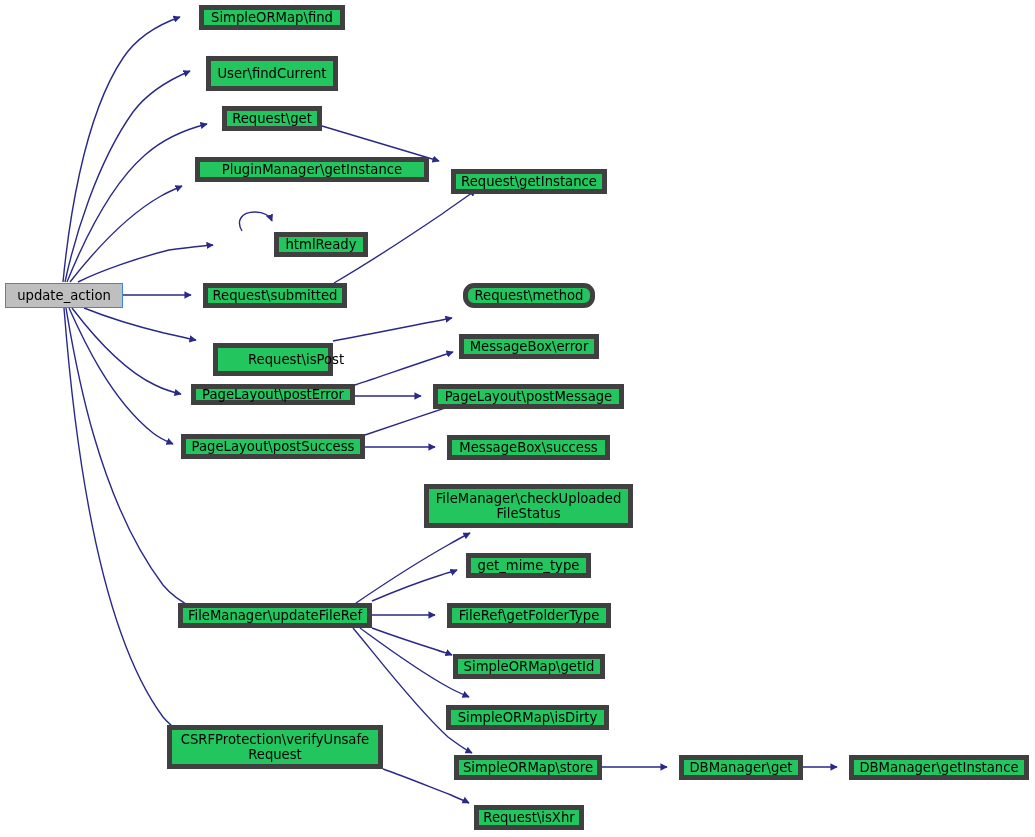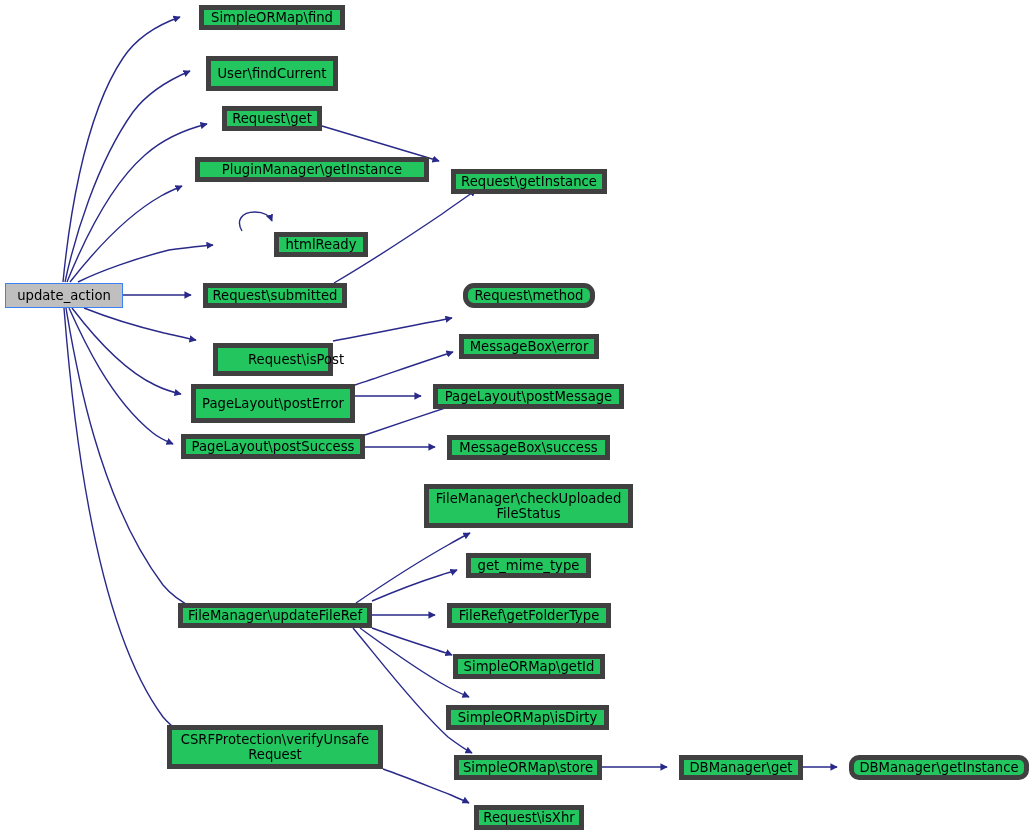--- a/index.html
+++ b/index.html
@@ -91,34 +91,34 @@
   </svg>
   <div id="node-layer">
       <div class="node root" style="left: 5px; top: 283px; width: 118px; height: 25px;"><span class="label">update_action</span></div>
       <div class="node" style="left: 199px; top: 5px; width: 146px; height: 25px;"><span class="label">SimpleORMap\find</span></div>
       <div class="node" style="left: 206px; top: 56px; width: 132px; height: 35px;"><span class="label">User\findCurrent</span></div>
       <div class="node" style="left: 222px; top: 106px; width: 100px; height: 25px;"><span class="label">Request\get</span></div>
       <div class="node" style="left: 175px; top: 157px; width: 234px; height: 25px; margin-left: 20px;"><span class="label">PluginManager\getInstance</span></div>
       <div class="node" style="left: 226px; top: 232px; width: 94px; height: 25px; margin-left: 48px;"><span class="label">htmlReady</span></div>
       <div class="node" style="left: 203px; top: 283px; width: 144px; height: 25px;"><span class="label">Request\submitted</span></div>
       <div class="node" style="left: 213px; top: 343px; width: 120px; height: 33px; padding-left: 30px;"><span class="label">Request\isPost</span></div>
-      <div class="node" style="left: 191px; top: 384px; width: 164px; height: 39px;"><span class="label">PageLayout\postError</span></div>
+      <div class="node" style="left: 191px; top: 384px; width: 164px; height: 21px;"><span class="label">PageLayout\postError</span></div>
       <div class="node" style="left: 181px; top: 434px; width: 184px; height: 25px;"><span class="label">PageLayout\postSuccess</span></div>
       <div class="node" style="left: 178px; top: 603px; width: 194px; height: 25px;"><span class="label">FileManager\updateFileRef</span></div>
       <div class="node" style="left: 167px; top: 725px; width: 216px; height: 44px;"><span class="label">CSRFProtection\verifyUnsafe
 Request</span></div>
       <div class="node" style="left: 451px; top: 169px; width: 156px; height: 25px;"><span class="label">Request\getInstance</span></div>
       <div class="node" style="left: 463px; top: 283px; width: 132px; height: 25px; border-radius: 11px;"><span class="label">Request\method</span></div>
       <div class="node" style="left: 459px; top: 334px; width: 140px; height: 25px;"><span class="label">MessageBox\error</span></div>
       <div class="node" style="left: 433px; top: 384px; width: 191px; height: 25px;"><span class="label">PageLayout\postMessage</span></div>
       <div class="node" style="left: 447px; top: 435px; width: 163px; height: 25px;"><span class="label">MessageBox\success</span></div>
       <div class="node" style="left: 424px; top: 484px; width: 209px; height: 44px;"><span class="label">FileManager\checkUploaded
 FileStatus</span></div>
       <div class="node" style="left: 466px; top: 553px; width: 125px; height: 25px;"><span class="label">get_mime_type</span></div>
       <div class="node" style="left: 447px; top: 603px; width: 164px; height: 25px;"><span class="label">FileRef\getFolderType</span></div>
       <div class="node" style="left: 453px; top: 654px; width: 152px; height: 25px;"><span class="label">SimpleORMap\getId</span></div>
       <div class="node" style="left: 446px; top: 705px; width: 163px; height: 25px;"><span class="label">SimpleORMap\isDirty</span></div>
       <div class="node" style="left: 454px; top: 755px; width: 148px; height: 25px;"><span class="label">SimpleORMap\store</span></div>
       <div class="node" style="left: 474px; top: 805px; width: 110px; height: 25px;"><span class="label">Request\isXhr</span></div>
       <div class="node" style="left: 679px; top: 755px; width: 124px; height: 25px;"><span class="label">DBManager\get</span></div>
-      <div class="node" style="left: 849px; top: 755px; width: 180px; height: 25px; border-radius: 10px;"><span class="label">DBManager\getInstance</span></div>
+      <div class="node" style="left: 849px; top: 755px; width: 180px; height: 25px;"><span class="label">DBManager\getInstance</span></div>
     </div>
 </div>
 
 </body></html>

